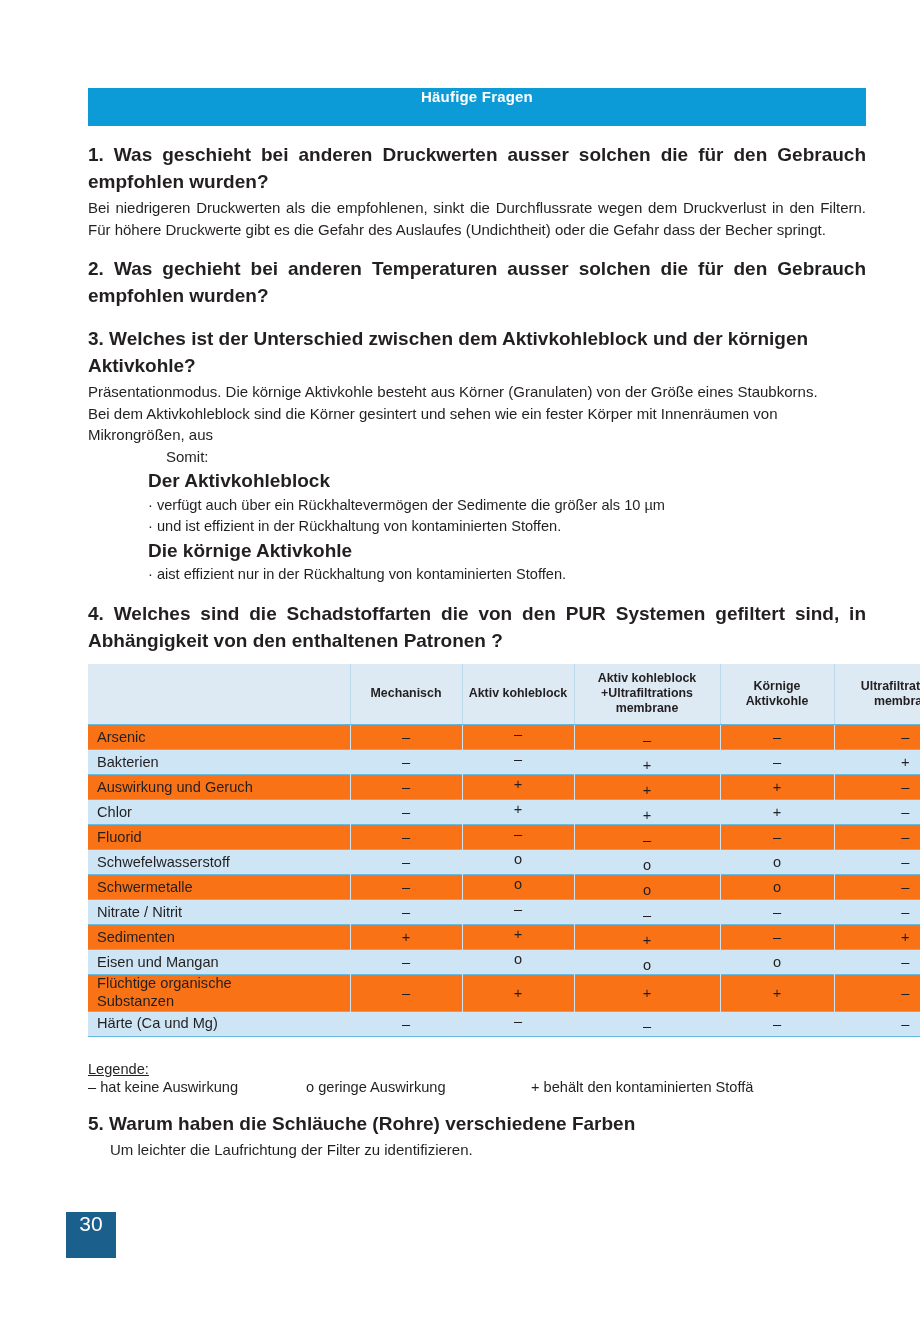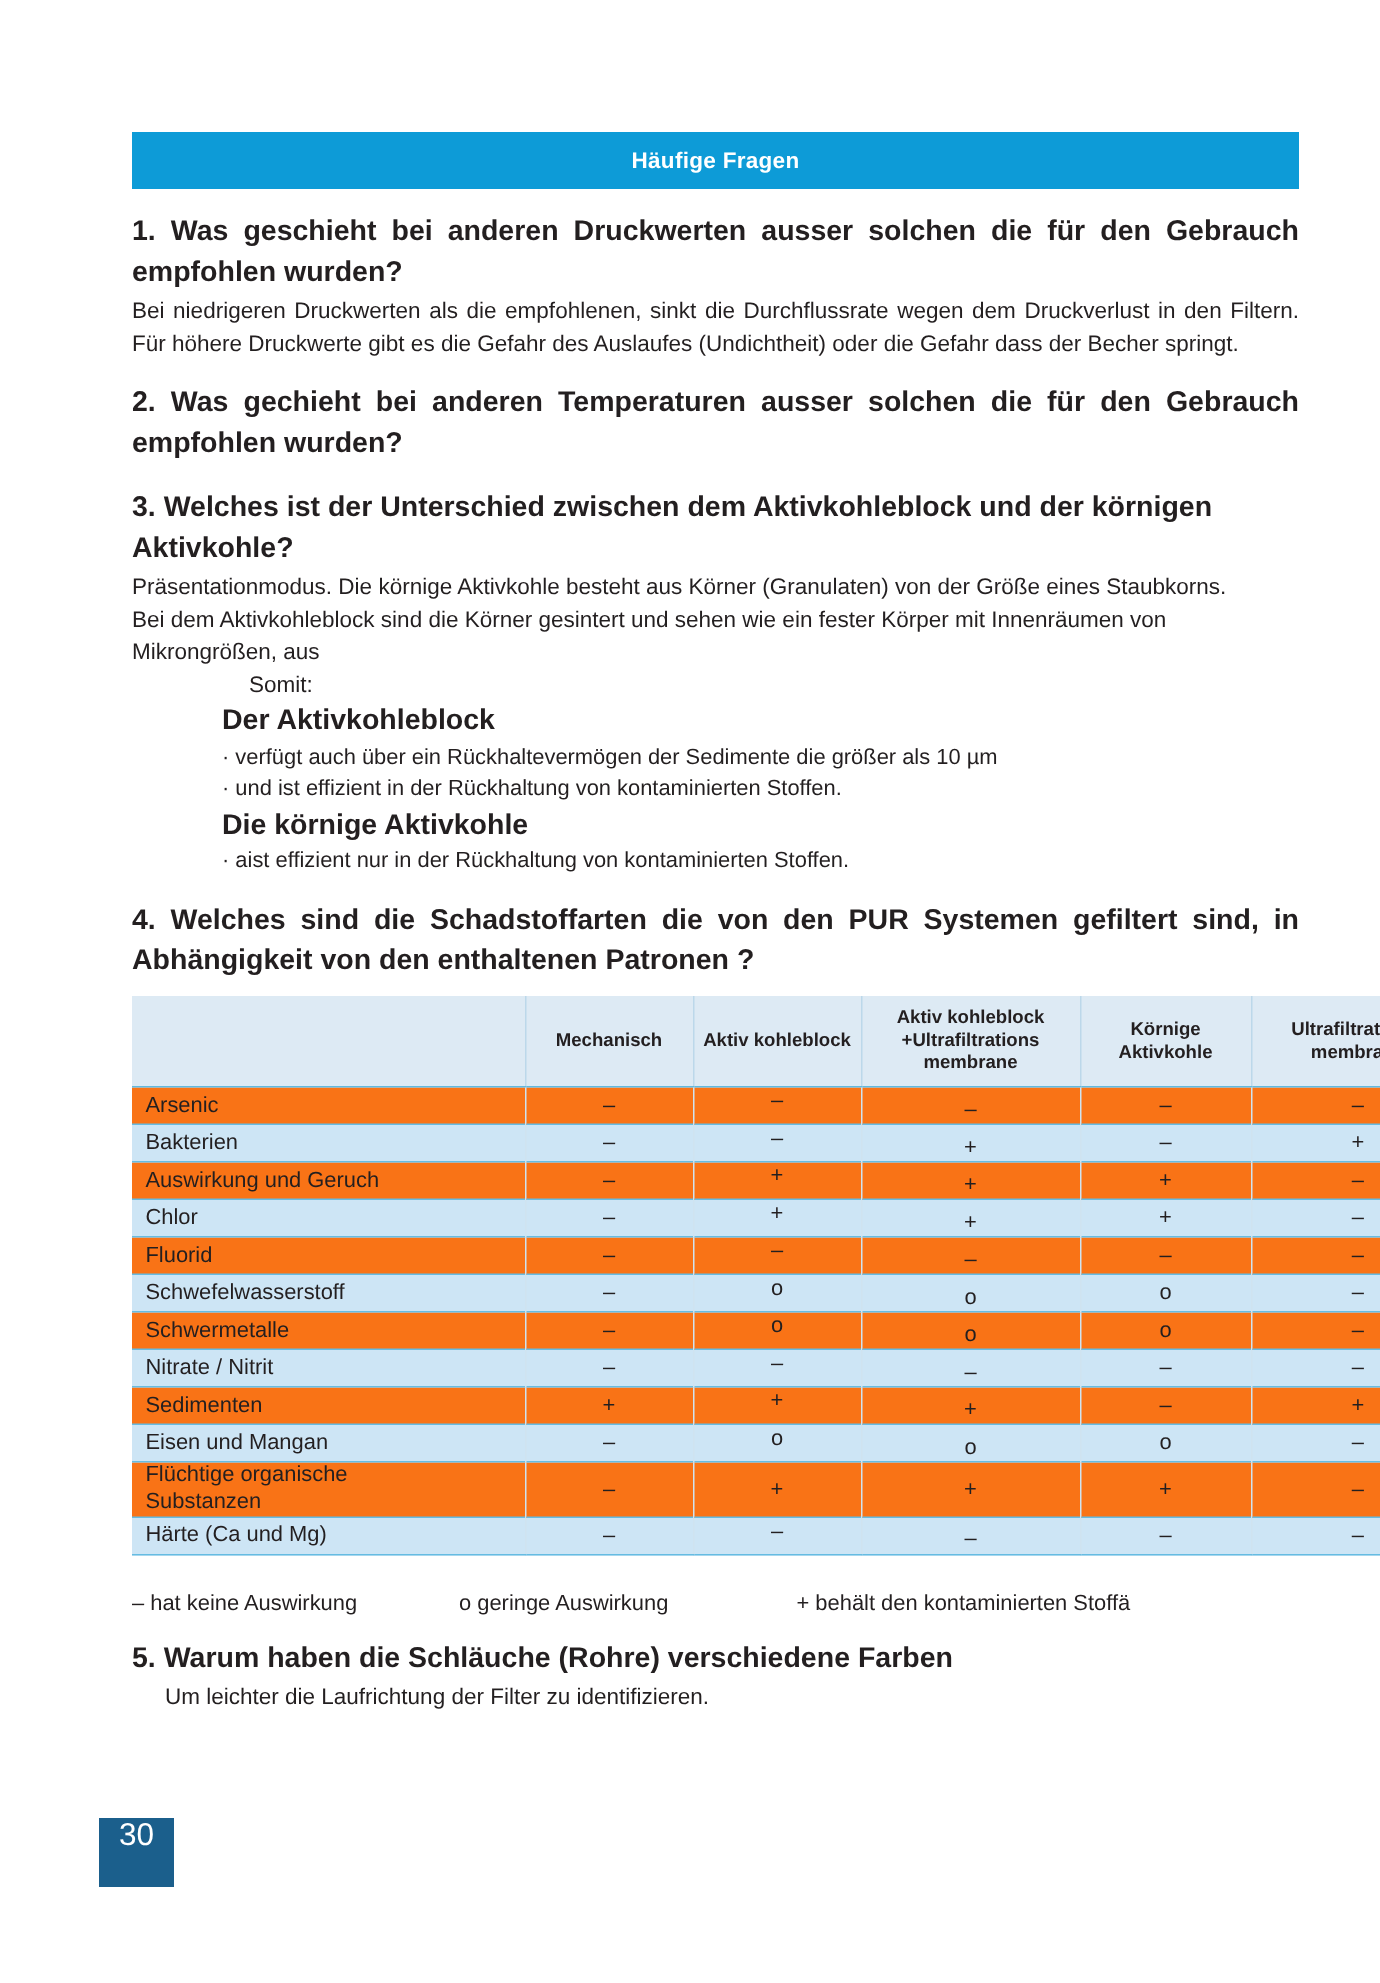--- a/index.html
+++ b/index.html
@@ -29,21 +29,21 @@
   }
 
   
   .banner {
     height: 38px;
     background: #0d9bd7;
     color: #ffffff;
     font-weight: bold;
     font-size: 15px;
     display: flex;
-    align-items: center;
+    align-items: flex-start;
     justify-content: center;
     letter-spacing: 0.2px;
   }
 
   
   .qa-block { margin-top: 16px; }
   .question {
     font-weight: bold;
     font-size: 19px;
     line-height: 1.42;
@@ -321,20 +321,21 @@
                 <td class="sym j3">–</td>
                 <td class="sym j4">–</td>
                 <td class="sym j5">–</td>
               </tr>
             </tbody>
         </table>
       </div>
     </div>
 
     <div class="legend">
+      <div class="legend-title">Legende:</div>
       <div class="legend-row">
         <div class="li1">– hat keine Auswirkung</div>
         <div class="li2">o  geringe Auswirkung</div>
         <div class="li3">+ behält den kontaminierten Stoffä</div>
       </div>
     </div>
 
     <div class="qa-block">
       <div class="question nojust">5. Warum haben die Schläuche (Rohre) verschiedene Farben</div>
       <div class="answer left indent-2" style="margin-left:22px;">Um leichter die Laufrichtung der Filter zu identifizieren.</div>

